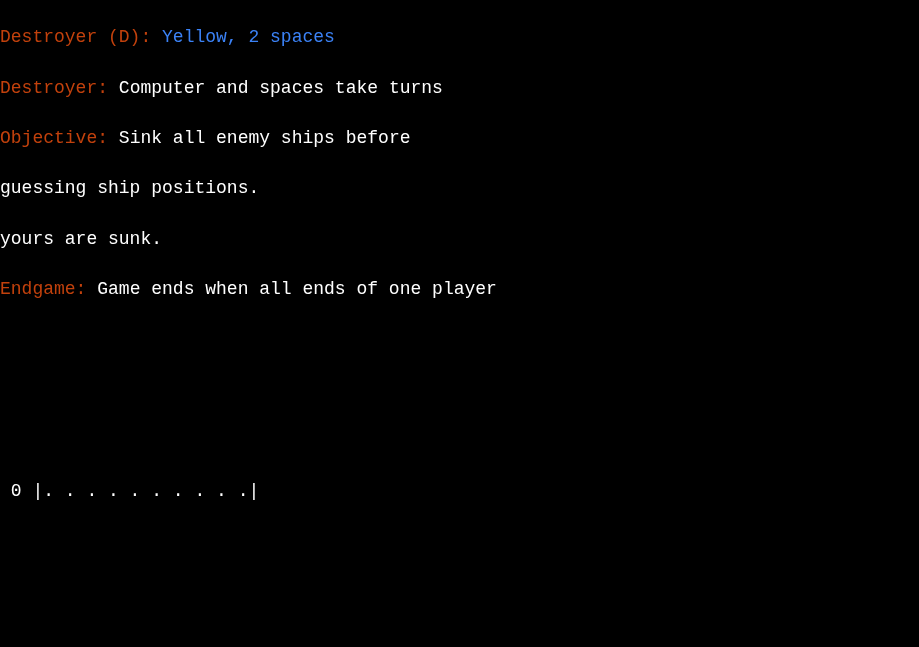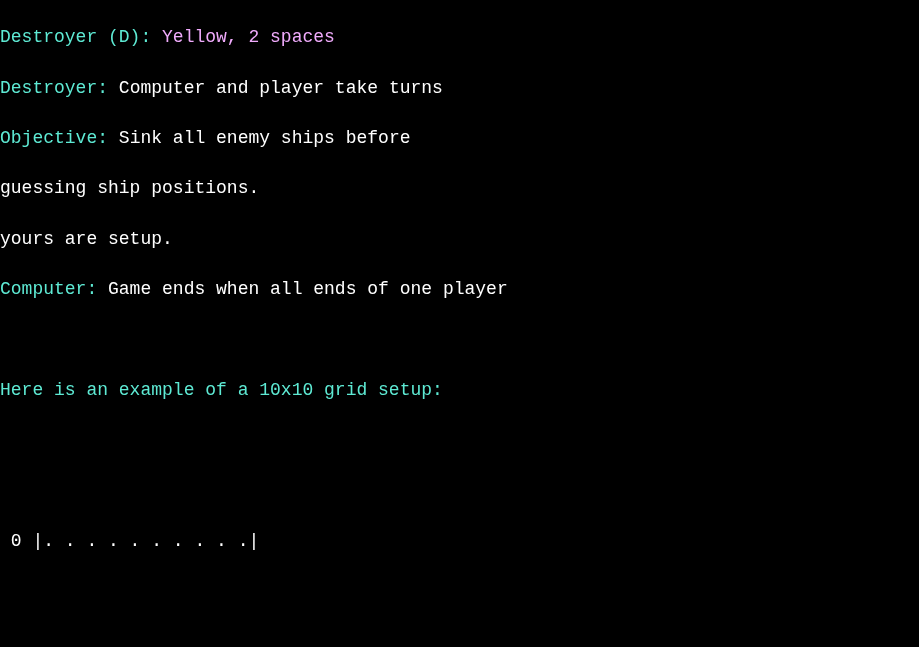--- a/index.html
+++ b/index.html
@@ -11,37 +11,36 @@
     font-size: 18px;
     line-height: 1.4;
     width: 919px;
     height: 647px;
     overflow: hidden;
   }
   .terminal {
     white-space: pre;
     padding: 0;
   }
-  .green { color: #5eead4; }
-  .yellow { color: #f0abfc; }
+  .green { color: #c2410c; }
+  .yellow { color: #3b82f6; }
   .white { color: #ffffff; }
   .line { display: block; }
 </style>
 </head>
 <body>
 
 <div class="terminal">
 <span class="line"><span class="green">Destroyer (D):</span><span class="yellow"> Yellow, 2 spaces</span></span>
-<span class="line"><span class="green">Destroyer:</span><span class="white"> Computer and player take turns</span></span>
+<span class="line"><span class="green">Destroyer:</span><span class="white"> Computer and spaces take turns</span></span>
 <span class="line"><span class="green">Objective:</span><span class="white"> Sink all enemy ships before</span></span>
 <span class="line white">guessing ship positions.</span>
-<span class="line white">yours are setup.</span>
-<span class="line"><span class="green">Computer:</span><span class="white"> Game ends when all ends of one player</span></span>
+<span class="line white">yours are sunk.</span>
+<span class="line"><span class="green">Endgame:</span><span class="white"> Game ends when all ends of one player</span></span>
 <span class="line"> </span>
-<span class="line green">Here is an example of a 10x10 grid setup:</span>
 <span class="line"> </span>
 <span class="line"> </span>
 <span class="line white"> 0 |. . . . . . . . . .|</span>
 
 
 
 
 
 
 

